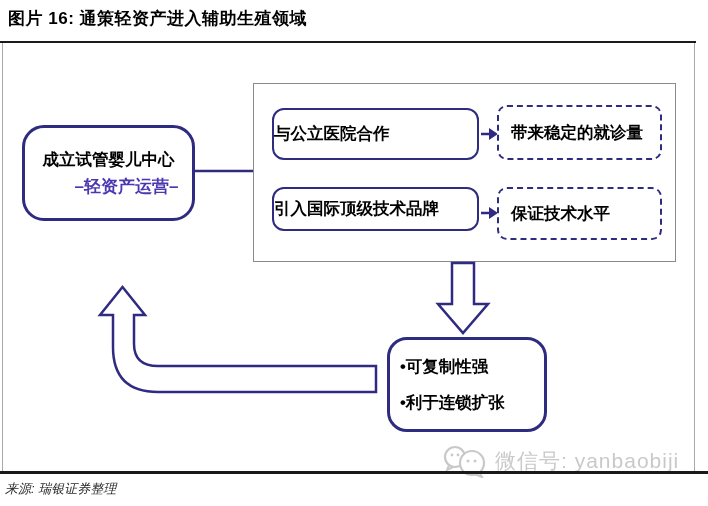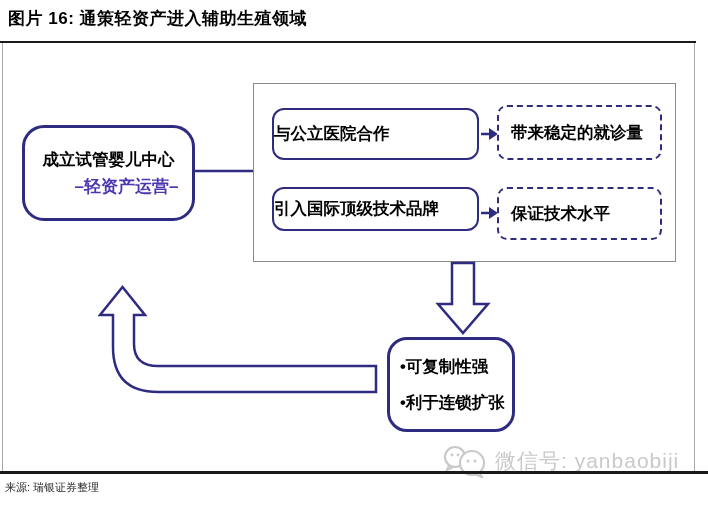--- a/index.html
+++ b/index.html
@@ -6,40 +6,40 @@
   body{font-family:"Liberation Sans","DejaVu Sans",sans-serif;}
   .canvas{position:relative;width:708px;height:506px;background:#fff;overflow:hidden;}
 
   .fig-title{position:absolute;left:8px;top:7px;font-size:17px;font-weight:700;color:#000;letter-spacing:0.5px;}
 
   .rule-top{position:absolute;left:0;top:41px;width:696px;height:2px;background:var(--frame-line,#1a1a1a);}
   .rule-bottom{position:absolute;left:0;top:471px;width:708px;height:3px;background:var(--frame-line,#1a1a1a);z-index:6;}
   .border-left{position:absolute;left:2px;top:43px;width:1px;height:428px;background:#a9a9a9;}
   .border-right{position:absolute;left:694px;top:43px;width:1px;height:428px;background:#a9a9a9;}
 
-  .source-line{position:absolute;left:5px;top:480px;font-size:11px;color:#2b2b2b;z-index:7;}
+  .source-line{position:absolute;left:5px;top:480px;font-size:13px;color:#2b2b2b;z-index:7;font-style:italic;}
 
   .node{position:absolute;background:#fff;box-sizing:border-box;color:#000;font-weight:700;z-index:4;}
 
   .root-box{left:22px;top:125px;width:173px;height:96px;border:3px solid var(--node-border,#2f2b80);
     border-radius:22px;display:flex;flex-direction:column;align-items:center;justify-content:center;gap:4px;}
   .root-box .l1{font-size:16.5px;color:#000;}
   .root-box .l2{font-size:17px;color:var(--accent-text,#4b38b0);margin-left:36px;}
 
   .container-box{position:absolute;left:253px;top:83px;width:423px;height:179px;border:1px solid var(--container-border,#8a8a8a);background:#fff;z-index:2;box-sizing:border-box;}
 
   .action-box{border:2.5px solid var(--node-border,#2f2b80);border-radius:12px;display:flex;align-items:center;font-size:16.5px;}
   .ab1{left:272px;top:108px;width:207px;height:52px;}
   .ab2{left:272px;top:187px;width:207px;height:44px;}
 
   .result-box{border:2px dashed var(--node-border,#2f2b80);border-radius:10px;display:flex;align-items:center;padding-left:12px;font-size:16.5px;}
   .rb1{left:497px;top:105px;width:165px;height:55px;}
   .rb2{left:497px;top:187px;width:165px;height:53px;}
 
-  .outcome-box{left:387px;top:337px;width:128px;height:95px;border:3px solid var(--node-border,#2f2b80);
+  .outcome-box{left:387px;top:337px;width:160px;height:95px;border:3px solid var(--node-border,#2f2b80);
     border-radius:20px;display:flex;flex-direction:column;justify-content:center;padding-left:10px;gap:14px;}
   .outcome-box .bullet{font-size:16.5px;}
 
   .arrow-layer{position:absolute;left:0;top:0;width:708px;height:506px;z-index:3;pointer-events:none;}
 
   .watermark{position:absolute;left:441px;top:444px;display:flex;align-items:center;gap:6px;z-index:5;justify-content:flex-end;}
   .watermark .wm-text{font-size:21px;color:var(--watermark-gray,#c9c9c9);letter-spacing:1px;white-space:nowrap;}
 </style>
 </head>
 <body>

